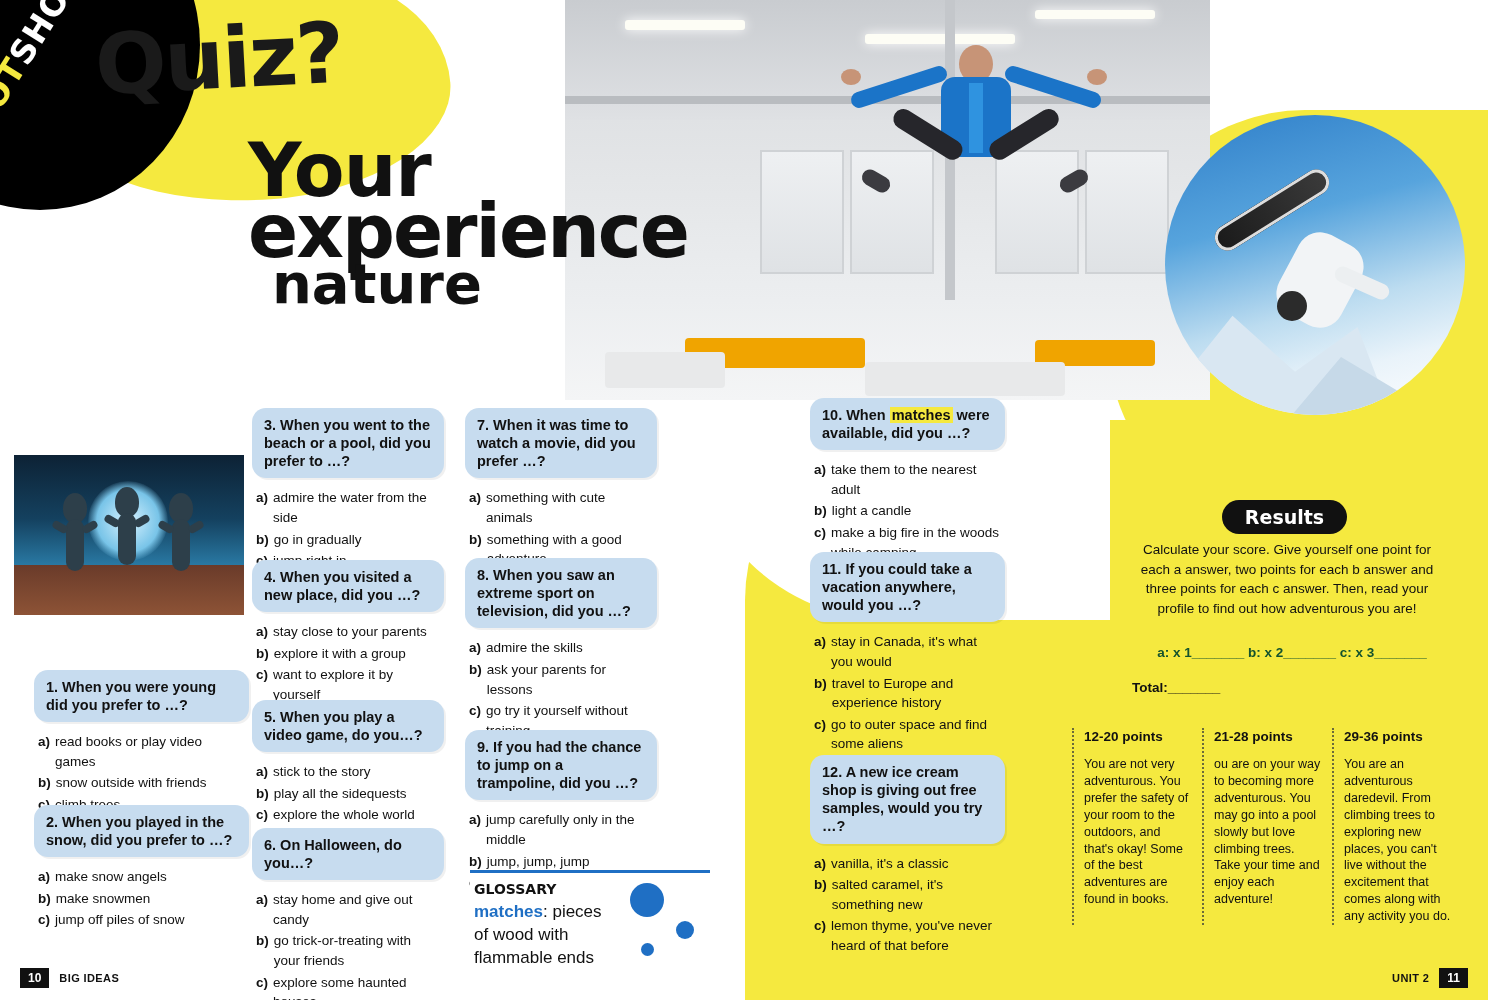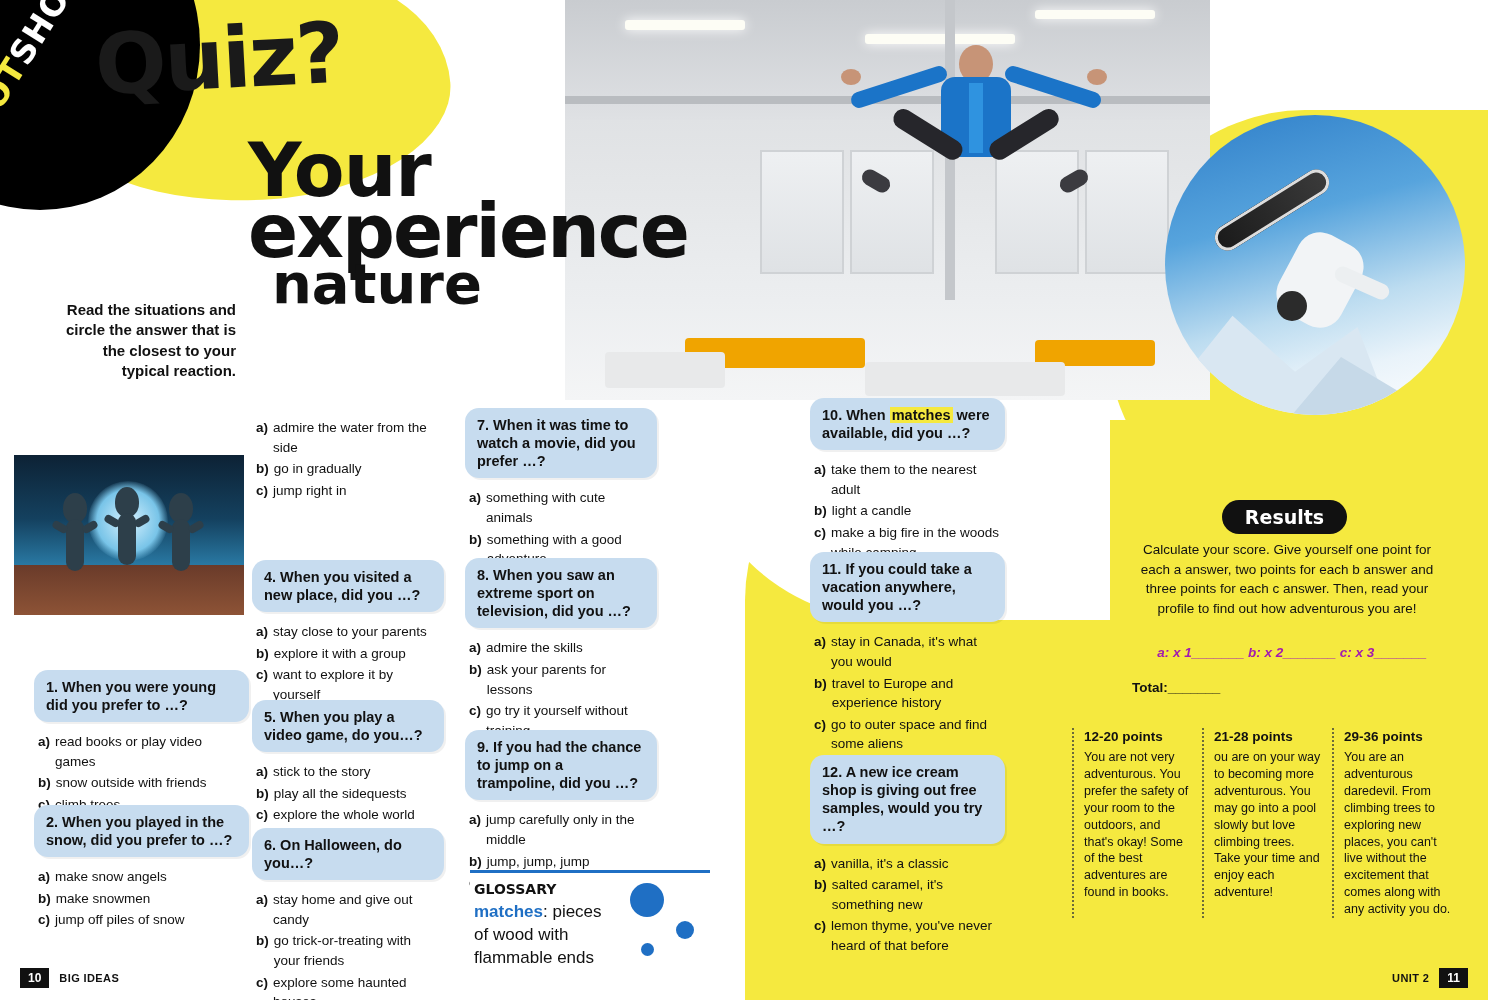--- a/index.html
+++ b/index.html
@@ -154,37 +154,37 @@
     background:#111;border-radius:17px;color:#fff;font-weight:bold;font-size:19px;
     display:flex;align-items:center;justify-content:center;
     font-family:"DejaVu Sans", sans-serif;
   }
   .results-text{
     position:absolute;left:1132px;top:540px;width:310px;z-index:9;
     text-align:center;font-size:13.5px;line-height:1.45;color:#111;
   }
   .score-line{
     position:absolute;left:1132px;top:645px;width:320px;z-index:9;
-    text-align:center;font-size:13.5px;font-weight:bold;color:#a21caf;font-style:italic;
+    text-align:center;font-size:13.5px;font-weight:bold;color:#14532d;
   }
   .total-line{
     position:absolute;left:1132px;top:680px;width:320px;z-index:9;
     text-align:left;font-size:13.5px;font-weight:bold;color:#111;
   }
   .profiles{
     position:absolute;left:1072px;top:728px;width:390px;z-index:9;
     display:flex;gap:0;
   }
   .profile{
     width:118px;padding:0 10px;border-right:2px dotted #6b6b3a;
     font-size:12.5px;line-height:1.35;color:#111;
   }
   .profile:first-child{border-left:2px dotted #6b6b3a;}
   .profile:last-child{border-right:none;}
-  .profile .pt{font-weight:bold;font-size:13.5px;margin-bottom:3px;}
+  .profile .pt{font-weight:bold;font-size:13.5px;margin-bottom:10px;}
 
   
   .pg-left{position:absolute;left:20px;bottom:12px;z-index:9;display:flex;align-items:center;gap:10px;}
   .pg-num{background:#111;color:#fff;font-size:12px;font-weight:bold;padding:3px 8px;}
   .pg-label{font-size:11px;font-weight:bold;color:#111;letter-spacing:0.4px;}
   .pg-right{position:absolute;right:20px;bottom:12px;z-index:9;display:flex;align-items:center;gap:10px;}
 </style>
 </head>
 <body>
 
@@ -238,21 +238,20 @@
     <span class="hot">HOT</span><span class="shot">SHOT</span>
   </div>
   <div class="quiz-word">Quiz?</div>
 
   <div class="title">
     <span class="l1">Your</span>
     <span class="l2">experience</span>
     <span class="l3">nature</span>
   </div>
 
-  <div class="instructions">Read the situations and circle the answer that is the closest to your typical reaction.</div>
 
   <div class="photo-aliens">
     <div class="al-sun"></div>
     <div class="al-ground"></div>
     <div class="al-fig" style="left:40px;">
         <div class="h"></div>
         <div class="b"></div>
         <div class="a1"></div>
         <div class="a2"></div>
       </div>
@@ -300,20 +299,21 @@
           <span>make snowmen</span>
         </div>
       <div class="opt">
           <b>c)</b>
           <span>jump off piles of snow</span>
         </div>
     </div>
   </div>
 
   <div class="qbox" style="left:252px;top:408px;width:192px;">
+    <div class="qhead">3. When you went to the beach or a pool, did you prefer to …?</div>
     <div class="qopts">
       <div class="opt">
           <b>a)</b>
           <span>admire the water from the side</span>
         </div>
       <div class="opt">
           <b>b)</b>
           <span>go in gradually</span>
         </div>
       <div class="opt">

